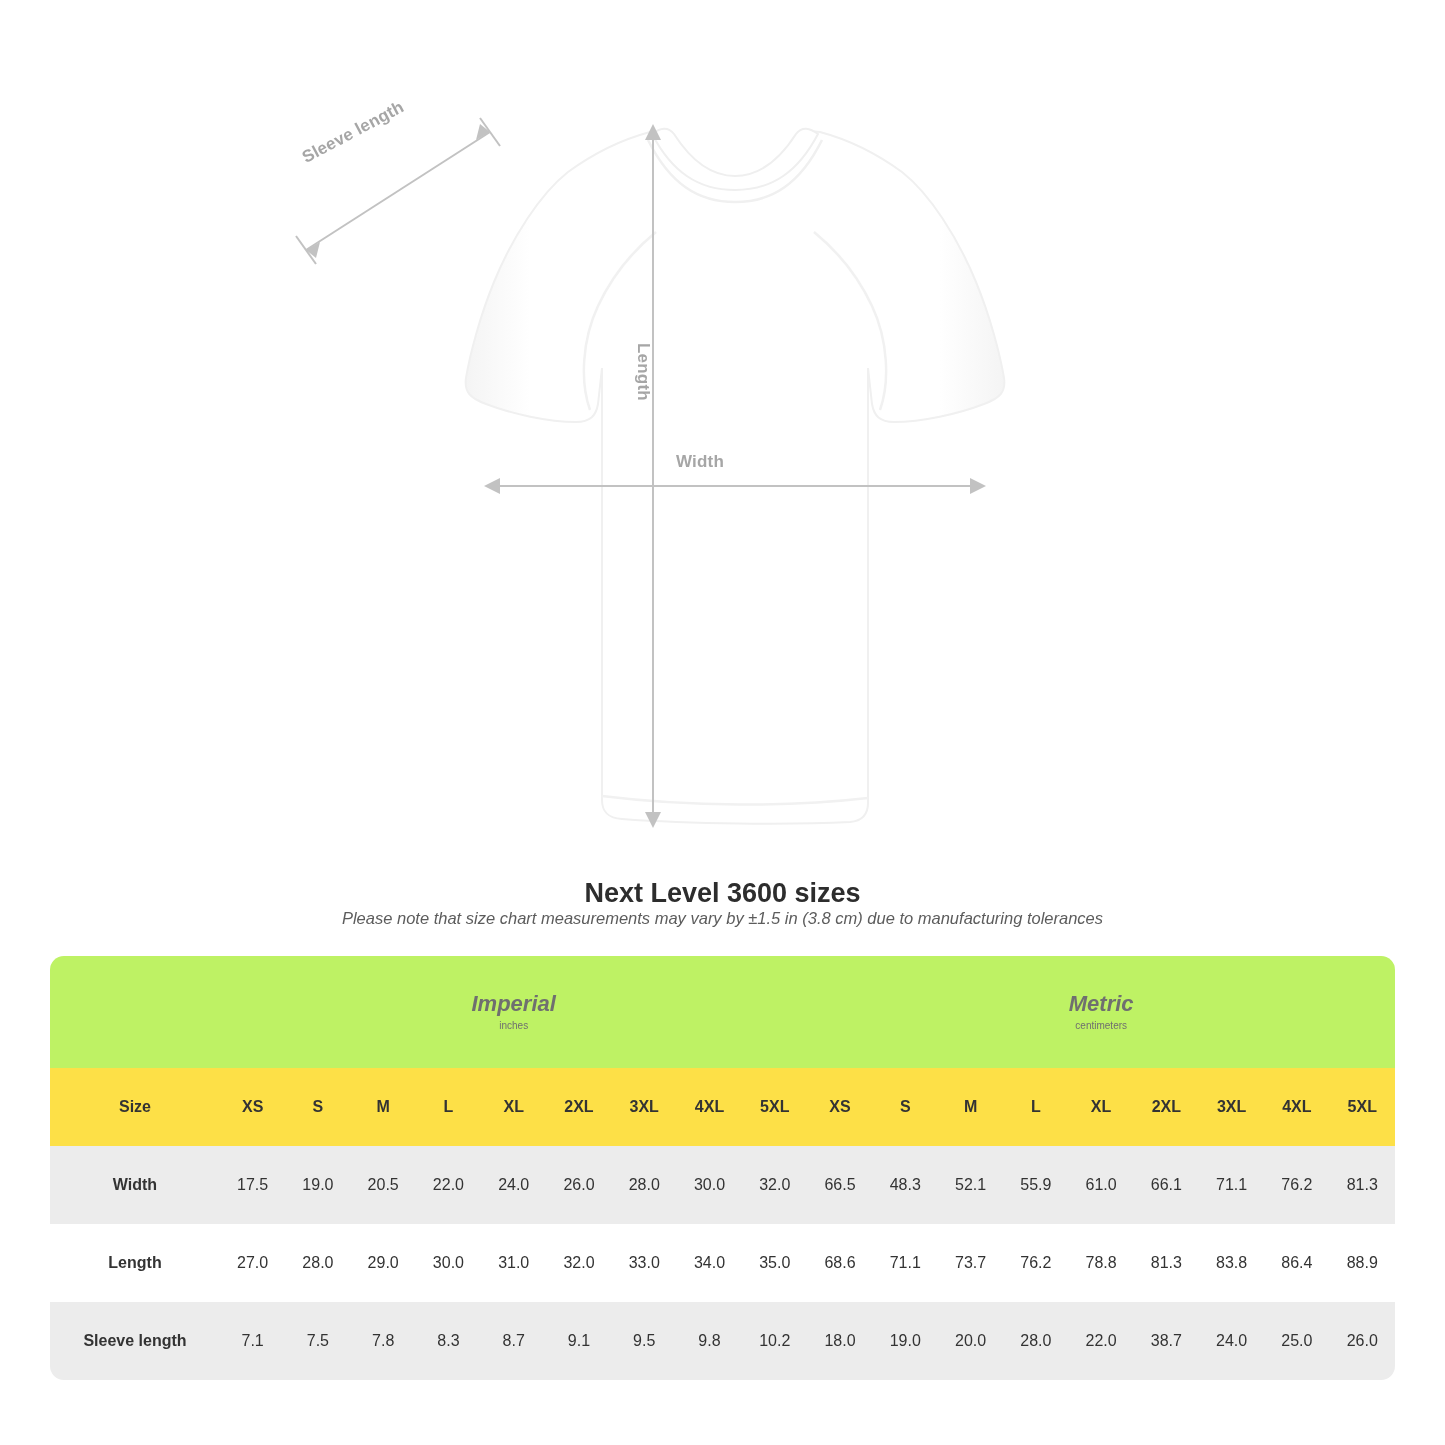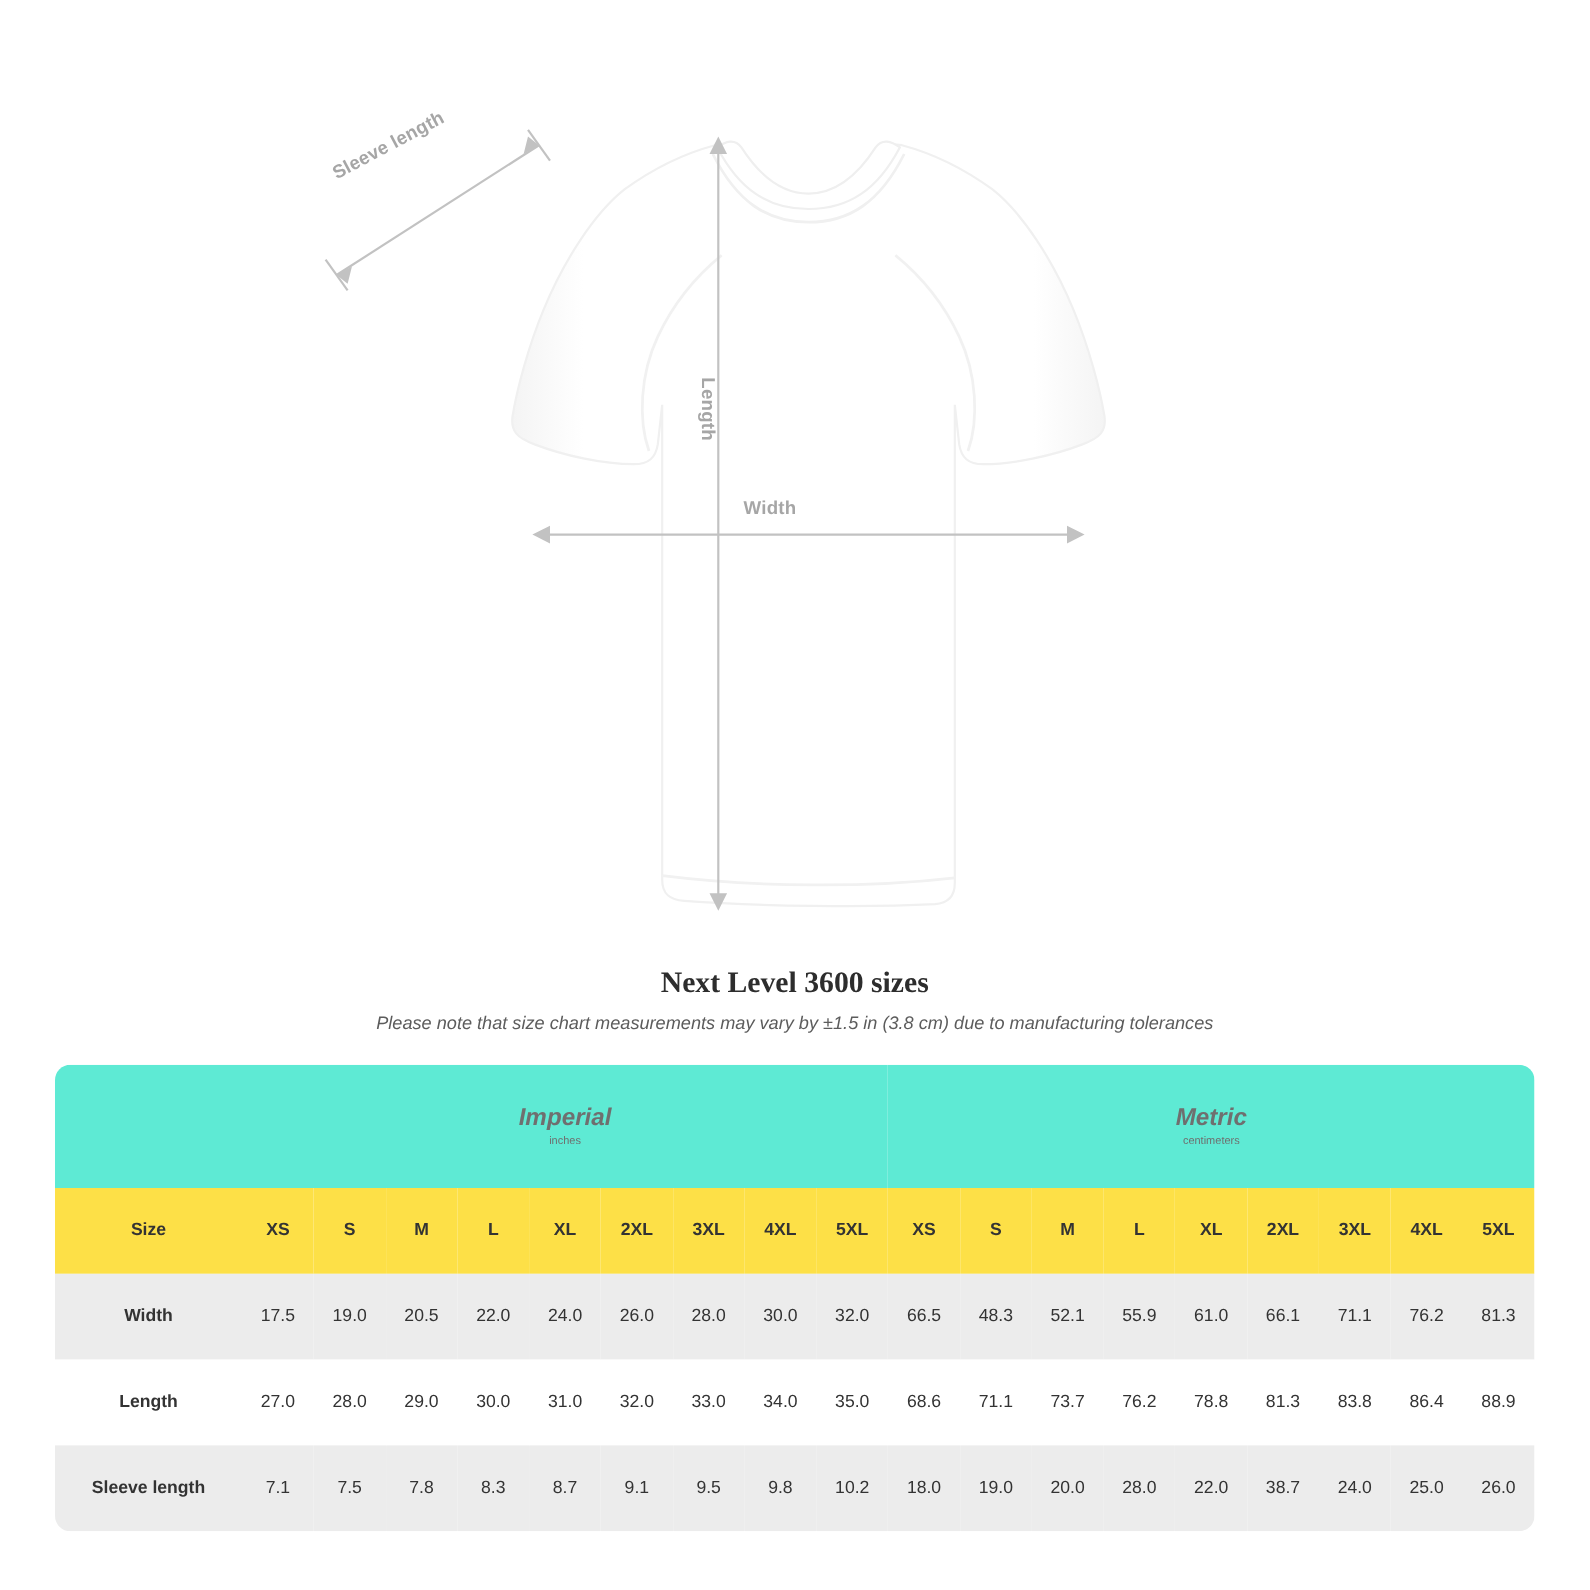--- a/index.html
+++ b/index.html
@@ -63,28 +63,27 @@
     top: 452px;
   }
 
   
   .title {
     text-align: center;
     font-size: 27px;
     font-weight: bold;
     color: #2d2d2d;
     margin-top: 18px;
-    font-family: Liberation Serif, serif;
   }
   .subtitle {
     text-align: center;
     font-size: 16.5px;
     font-style: italic;
     color: #5c5c5c;
-    margin-top: 12px;
+    margin-top: 0;
   }
 
   
   .table-wrap {
     margin: 28px auto 0 auto;
     width: 1345px;
     border-radius: 14px;
     overflow: hidden;
   }
   table.size-table {
@@ -95,21 +94,21 @@
   table.size-table td,
   table.size-table th {
     text-align: center;
     vertical-align: middle;
     font-size: 16px;
     color: #333;
     padding: 0;
   }
   .unit-head-row td {
     height: 112px;
-    background: #5eead4;
+    background: #bef264;
   }
   .unit-title {
     font-size: 22px;
     font-weight: bold;
     font-style: italic;
     color: #6f6f6f;
     line-height: 1.25;
   }
   .unit-sub {
     font-size: 10px;

